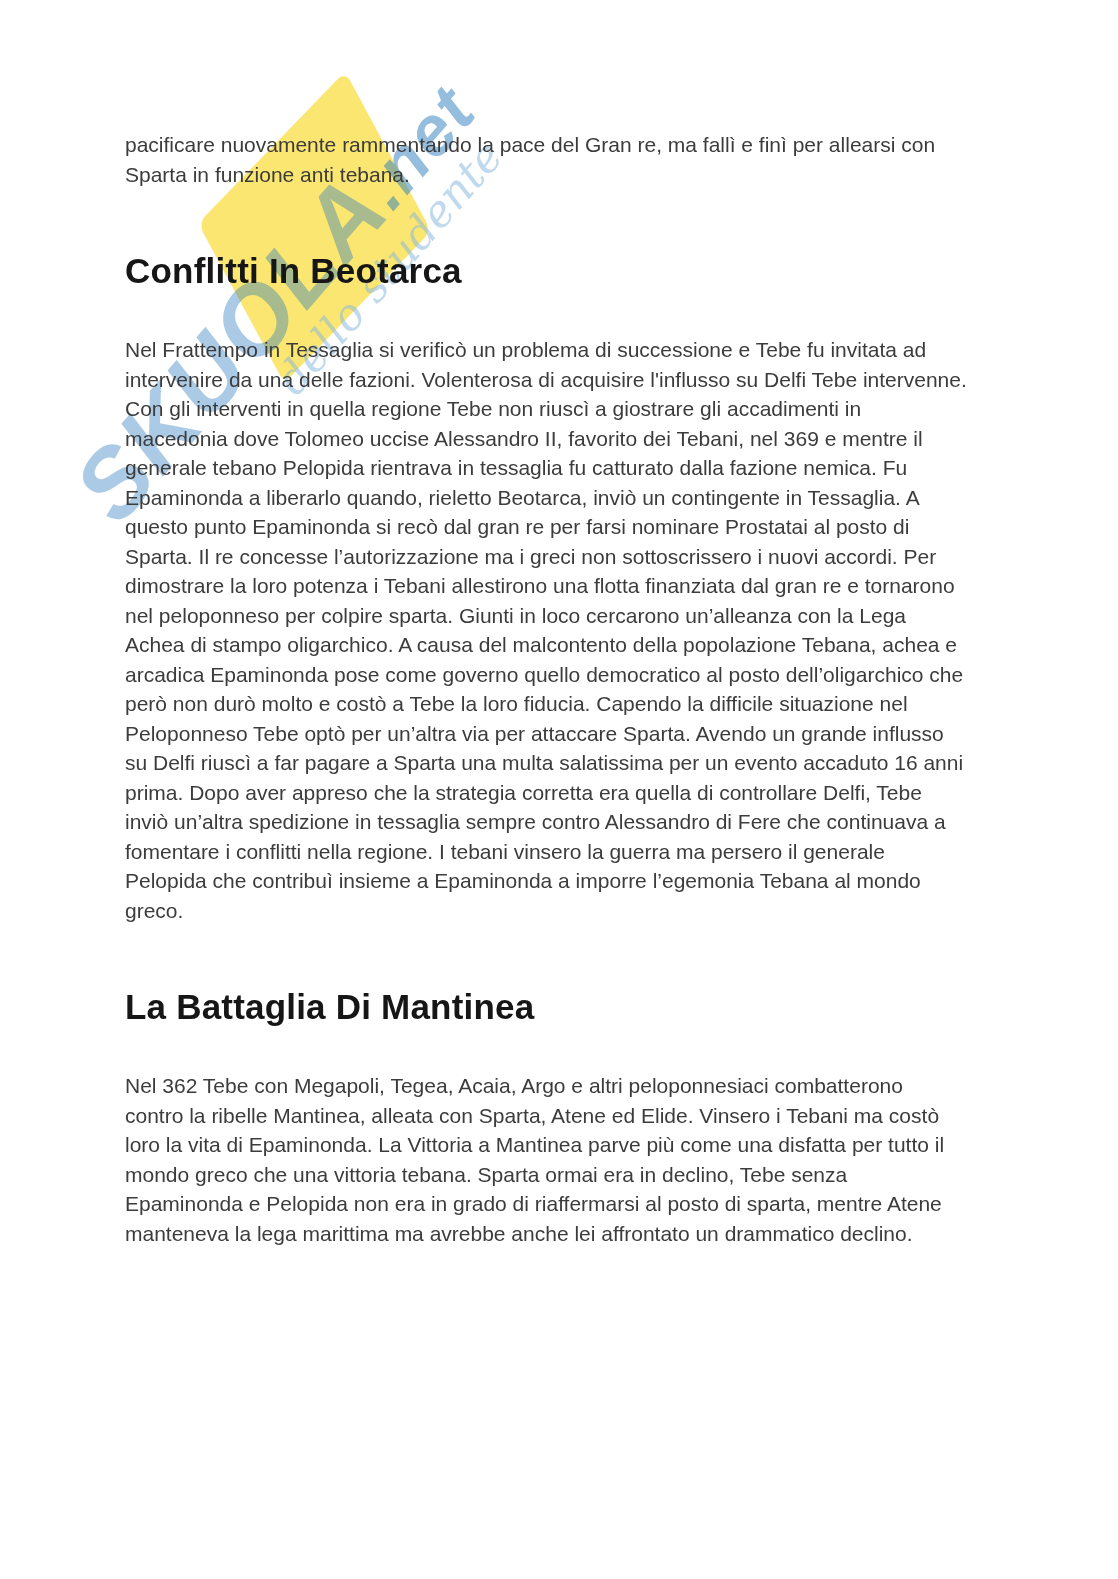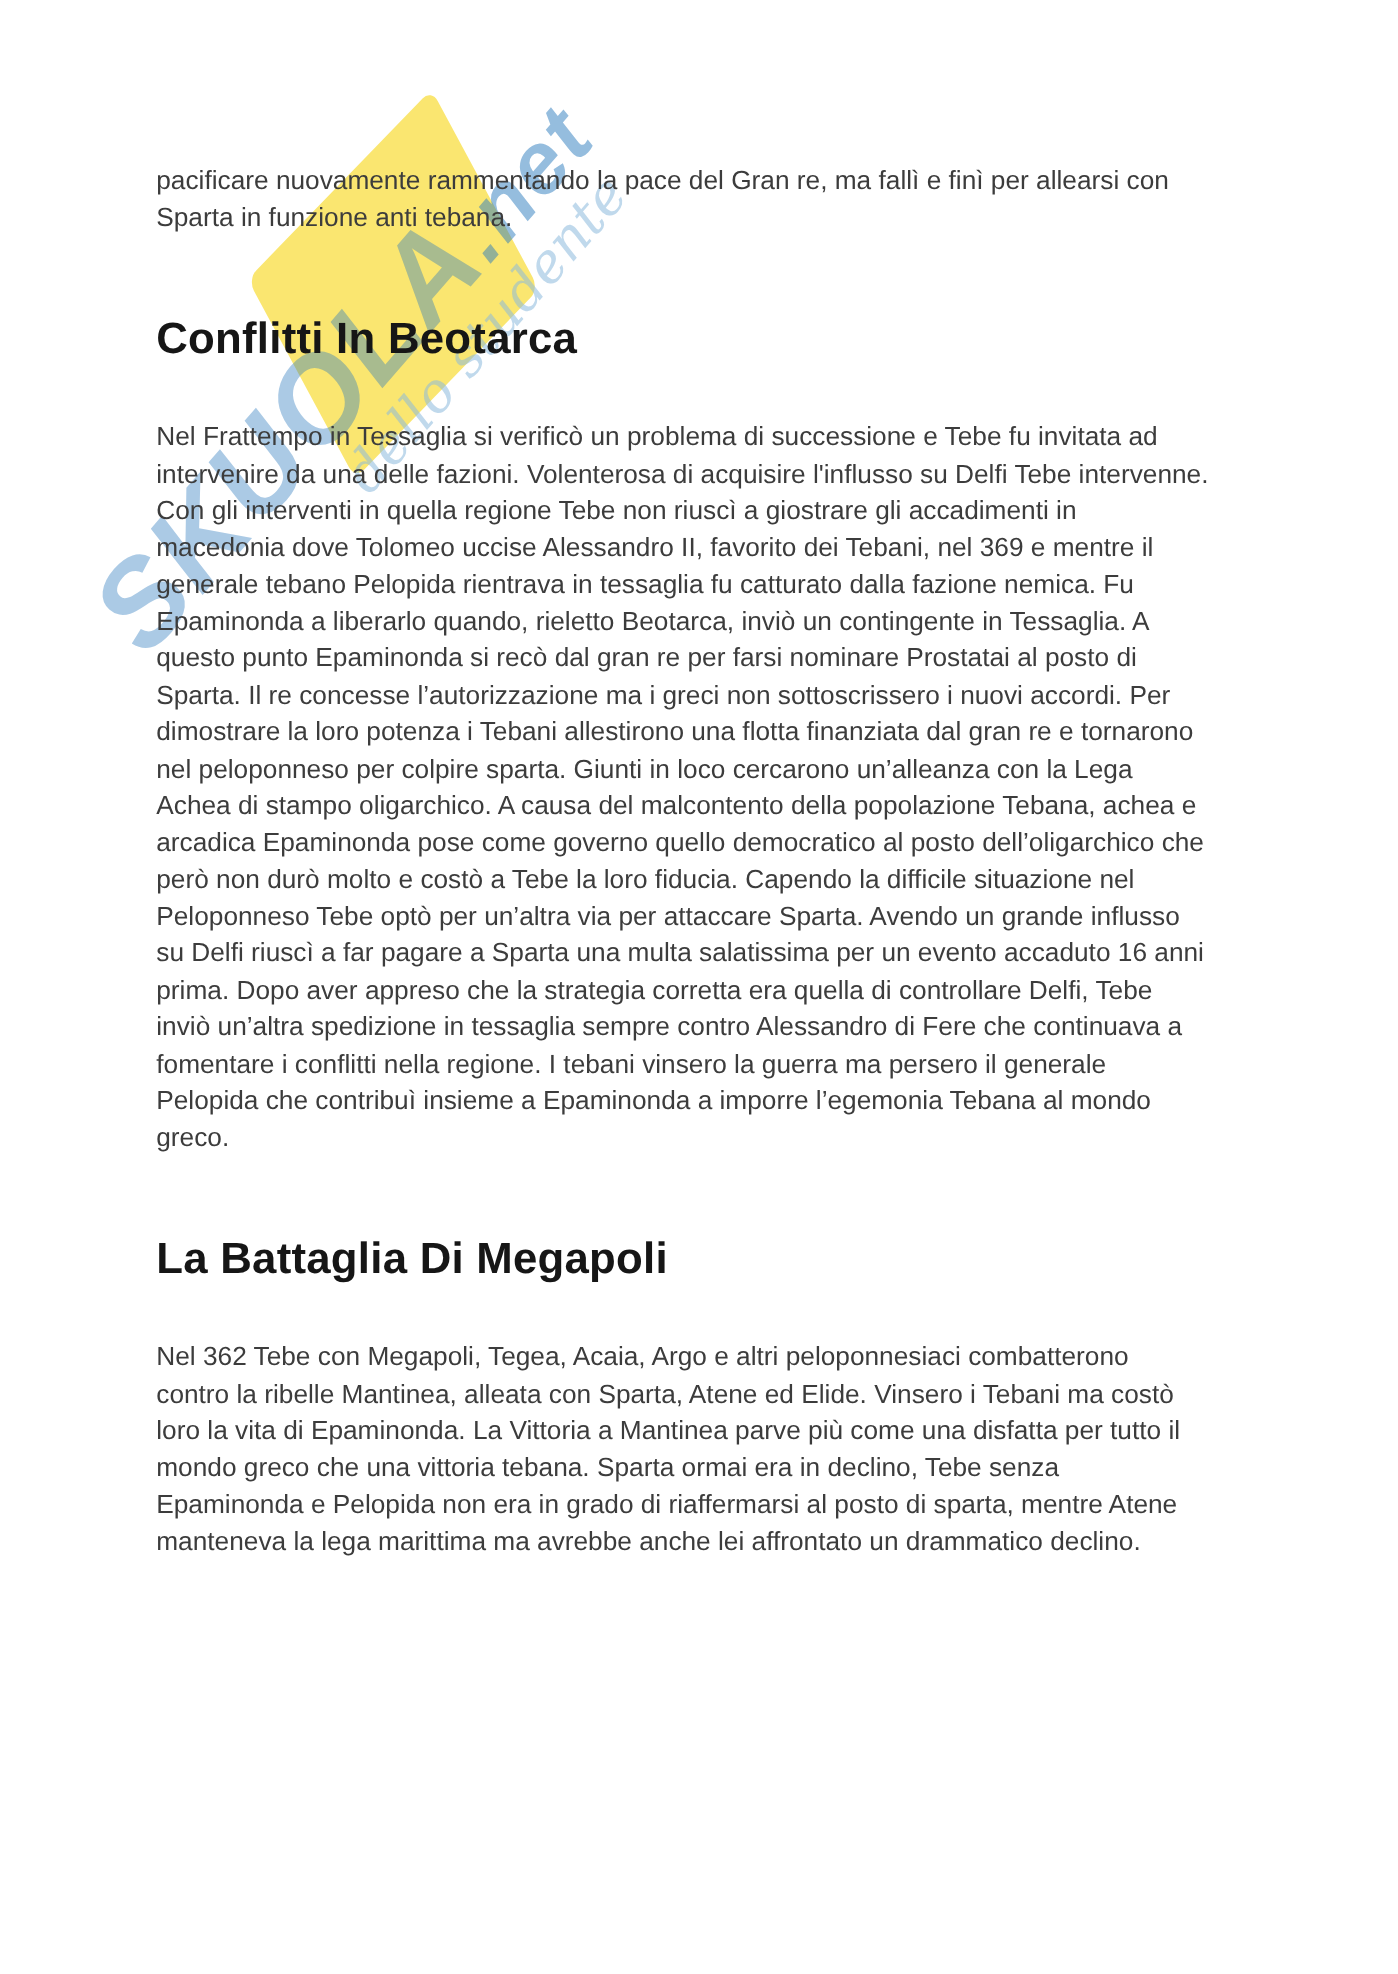--- a/index.html
+++ b/index.html
@@ -92,17 +92,17 @@
     <div class="wm-brand"><span>SKUOLA</span><span class="wm-net">.net</span></div>
     <div class="wm-tagline">dello studente</div>
   </div>
 
   <div class="content">
     <p>pacificare nuovamente rammentando la pace del Gran re, ma fallì e finì per allearsi con Sparta in funzione anti tebana.</p>
 
     <h1>Conflitti In Beotarca</h1>
     <p>Nel Frattempo in Tessaglia si verificò un  problema di successione e Tebe fu invitata ad intervenire da una delle fazioni. Volenterosa di acquisire l'influsso su Delfi Tebe intervenne. Con gli interventi in quella regione Tebe non riuscì a giostrare gli accadimenti in macedonia dove Tolomeo uccise Alessandro II, favorito dei Tebani,  nel 369 e mentre il generale tebano Pelopida rientrava in tessaglia fu catturato dalla fazione nemica. Fu Epaminonda a liberarlo quando, rieletto Beotarca, inviò un contingente in Tessaglia. A questo punto Epaminonda si recò dal gran re per farsi nominare Prostatai al posto di Sparta. Il re concesse l’autorizzazione ma i greci non sottoscrissero i nuovi accordi. Per dimostrare la loro potenza i Tebani allestirono una flotta finanziata dal gran re e tornarono nel peloponneso per colpire sparta. Giunti in loco cercarono un’alleanza con la Lega Achea di stampo oligarchico. A causa del malcontento della popolazione Tebana, achea e arcadica Epaminonda pose come governo quello democratico al posto dell’oligarchico che però non durò molto e costò a Tebe la loro fiducia. Capendo la difficile situazione nel Peloponneso Tebe optò per un’altra via per attaccare Sparta. Avendo un grande influsso su Delfi riuscì a far pagare a Sparta una multa salatissima per un evento accaduto 16 anni prima. Dopo aver appreso che la strategia corretta era quella di controllare Delfi, Tebe inviò un’altra spedizione in tessaglia sempre contro Alessandro di Fere che continuava a fomentare i conflitti nella regione. I tebani vinsero la guerra ma persero il generale Pelopida che contribuì insieme a Epaminonda a imporre l’egemonia Tebana al mondo greco.</p>
 
-    <h1>La Battaglia Di Megapoli</h1>
+    <h1>La Battaglia Di Mantinea</h1>
     <p>Nel 362 Tebe con Megapoli, Tegea, Acaia, Argo e altri peloponnesiaci combatterono contro la ribelle Mantinea, alleata con Sparta, Atene ed Elide. Vinsero i Tebani ma costò loro la vita di Epaminonda. La Vittoria a Mantinea parve più come una disfatta per tutto il mondo greco che una vittoria tebana. Sparta ormai era in declino, Tebe senza Epaminonda e Pelopida non era in grado di riaffermarsi al posto di sparta, mentre Atene manteneva la lega marittima ma avrebbe anche lei affrontato un drammatico declino.</p>
   </div>
 
 </div>
 
 </body></html>

